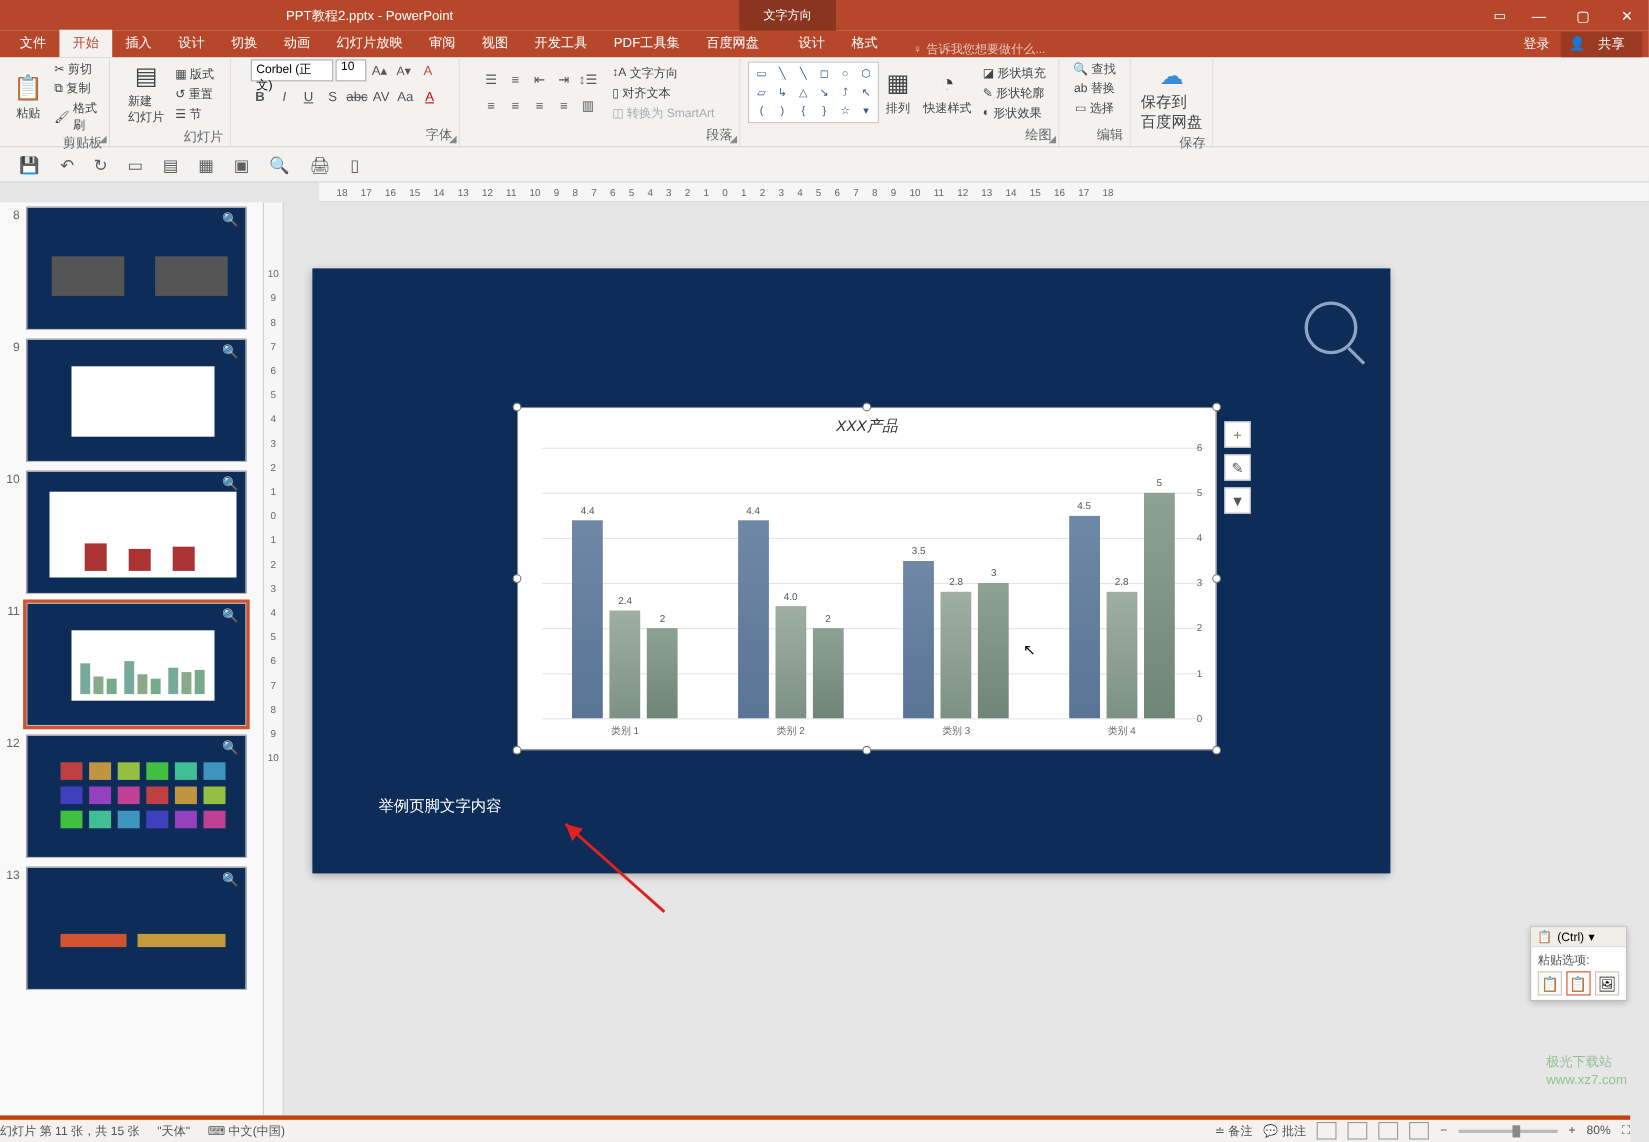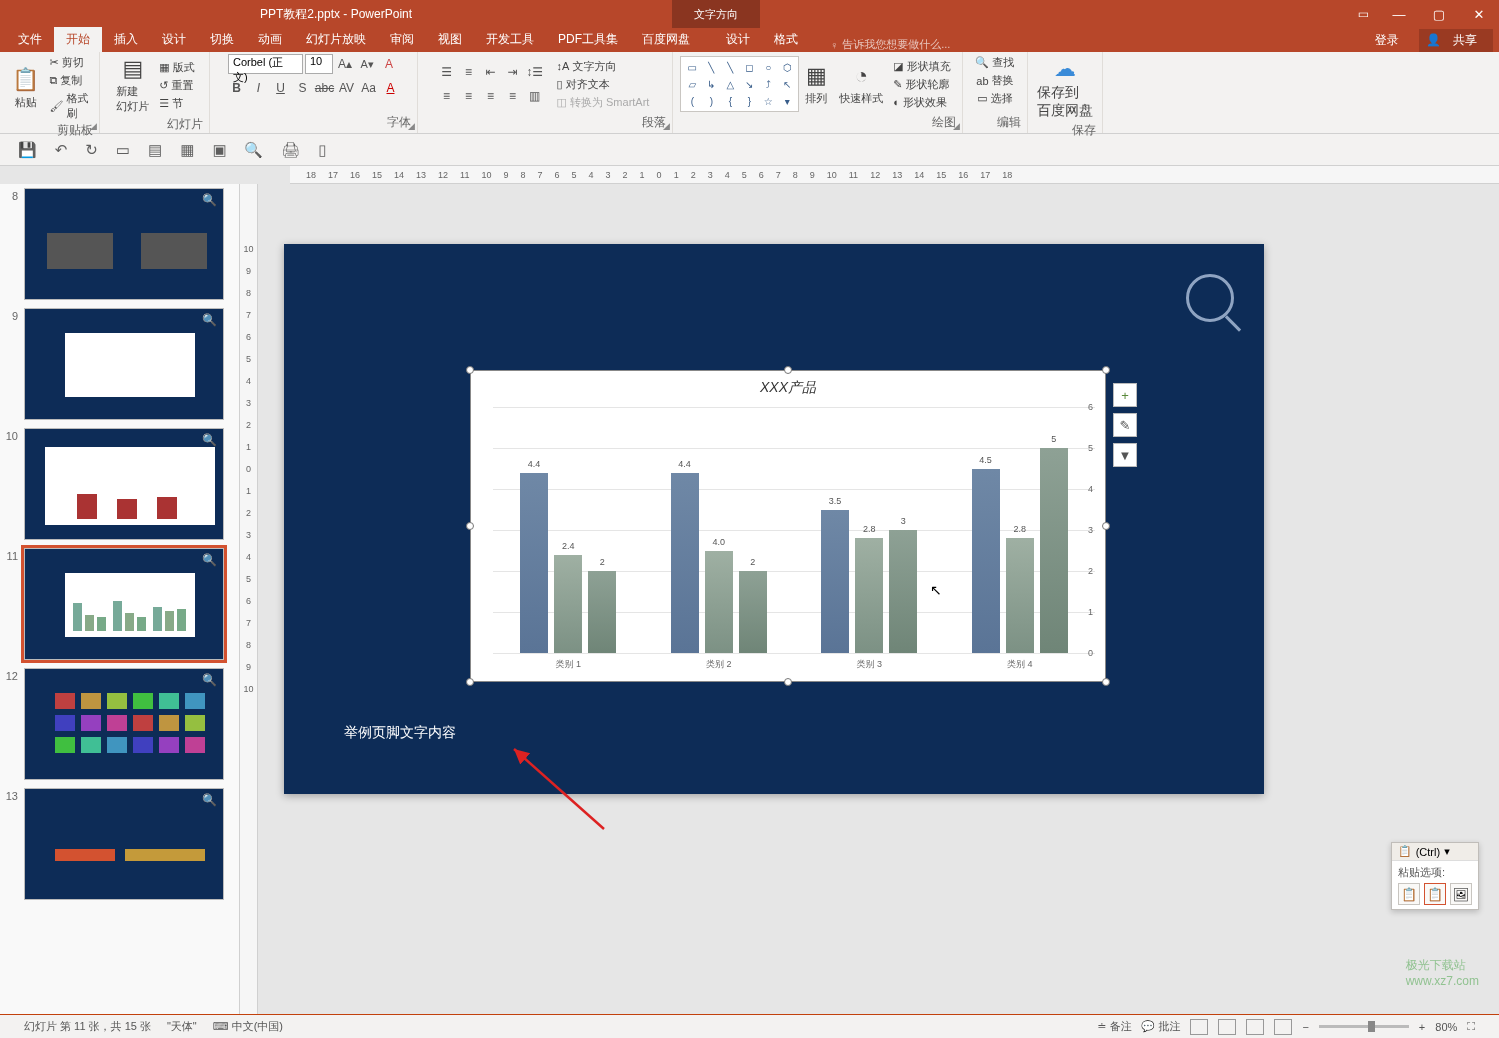--- a/index.html
+++ b/index.html
@@ -11,21 +11,21 @@
 .titlebar .tool-context { position: absolute; left: 672px; top: 0; background: #8a3520; padding: 0 22px; height: 28px; line-height: 28px; font-size: 11px; }
 .titlebar .wincontrols { position: absolute; right: 0; display: flex; }
 .titlebar .wincontrols span { width: 40px; height: 28px; display: flex; align-items: center; justify-content: center; cursor: pointer; font-size: 13px; }
 .titlebar .small-icon { position: absolute; right: 130px; font-size: 12px; }
 
 
 .ribbon-tabs { height: 24px; background: #b7472a; display: flex; align-items: flex-end; color: #fff; padding-left: 6px; position: relative; }
 .ribbon-tabs .tab { padding: 4px 12px; font-size: 12px; cursor: pointer; }
 .ribbon-tabs .tab.active { background: #f3f2f1; color: #b7472a; }
 .ribbon-tabs .tellme { margin-left: 20px; color: #e8c5bc; font-size: 11px; display: flex; align-items: center; gap: 4px; }
-.ribbon-tabs .right-controls { position: absolute; right: 6px; display: flex; align-items: center; gap: 12px; }
+.ribbon-tabs .right-controls { position: absolute; right: 6px; display: flex; align-items: center; gap: 2px; }
 .ribbon-tabs .right-controls span { padding: 3px 8px; font-size: 12px; }
 .ribbon-tabs .share { background: #9a3a22; }
 
 
 .ribbon-body { height: 82px; background: #f3f2f1; border-bottom: 1px solid #d0d0d0; display: flex; }
 .ribbon-group { border-right: 1px solid #e0ddd9; padding: 2px 6px; display: flex; flex-direction: column; justify-content: space-between; align-items: center; position: relative; }
 .ribbon-group .label { font-size: 12px; color: #666; text-align: right; width: 100%; }
 .ribbon-group .content { flex: 1; display: flex; align-items: center; }
 .launcher { position: absolute; right: 2px; bottom: 2px; font-size: 9px; color: #888; cursor: pointer; }
 
@@ -115,21 +115,21 @@
 
 .zoom-decor { position: absolute; right: 30px; top: 30px; width: 48px; height: 48px; border: 3px solid #8fa4c2; border-radius: 50%; }
 .zoom-decor::after { content: ''; position: absolute; width: 20px; height: 3px; background: #8fa4c2; bottom: -6px; right: -12px; transform: rotate(45deg); }
 
 .watermark { position: absolute; right: 20px; bottom: 26px; color: rgba(60,160,60,0.5); font-size: 12px; }
 
 
 .notes { position: absolute; bottom: 0; left: 0; right: 0; height: 40px; background: #fff; border-top: 1px solid #d0d0d0; padding: 8px 14px; color: #888; font-size: 13px; }
 
 
-.statusbar { position: absolute; bottom: 0; left: 0; right: 0; height: 24px; background: #f3f2f1; border-top: 1px solid #c2410c; display: flex; align-items: center; font-size: 11px; color: #555; padding: 0 24px; justify-content: space-between; }
+.statusbar { position: absolute; bottom: 0; left: 0; right: 17px; height: 24px; background: #f3f2f1; border-top: 4px solid #c2410c; display: flex; align-items: center; font-size: 11px; color: #555; padding: 0 0; justify-content: space-between; }
 .statusbar .left { display: flex; gap: 16px; }
 .statusbar .right { display: flex; gap: 10px; align-items: center; }
 .zoom-slider { width: 90px; height: 3px; background: #bbb; position: relative; }
 .zoom-slider::after { content: ''; position: absolute; left: 55%; top: -4px; width: 7px; height: 11px; background: #888; }
 .view-btn { width: 18px; height: 16px; border: 1px solid #999; display: inline-block; cursor: pointer; }
 
 .cursor-arrow { position: absolute; left: 690px; top: 398px; font-size: 14px; color: #000; pointer-events: none; }
 </style>
 </head>
 <body>

